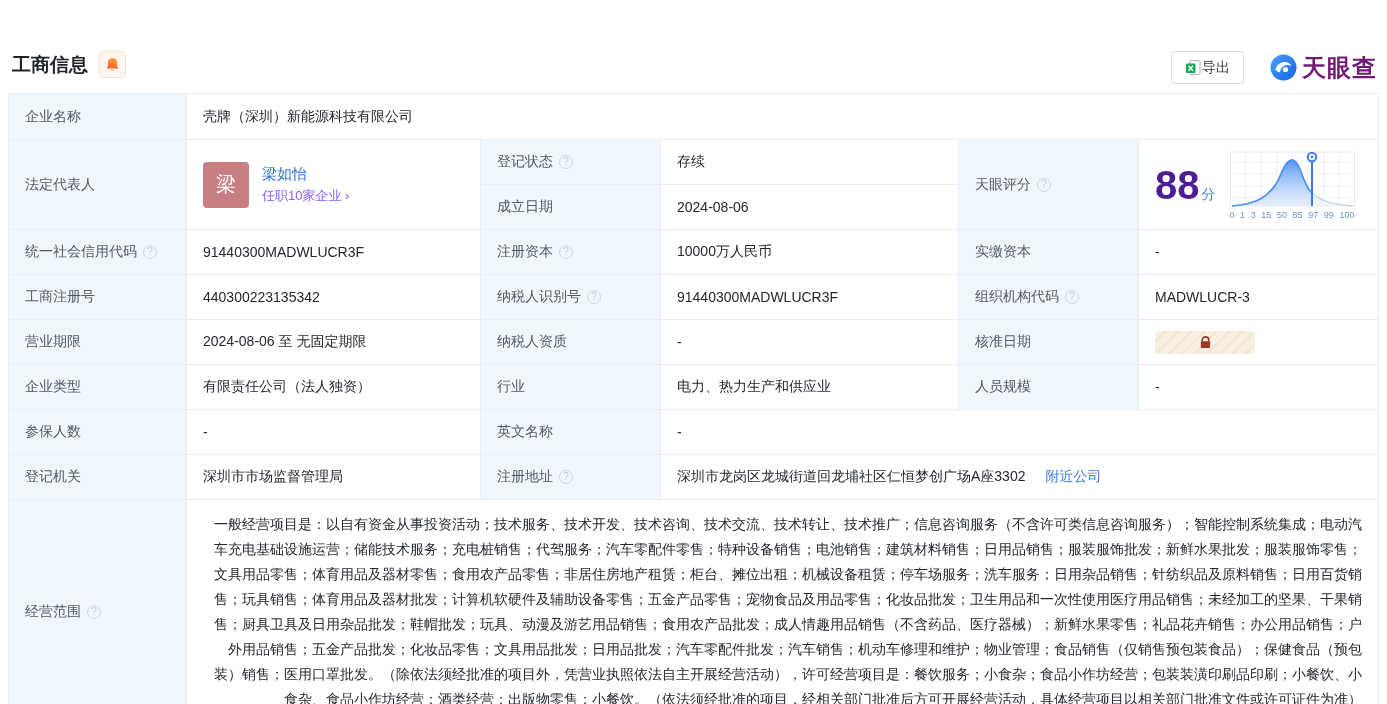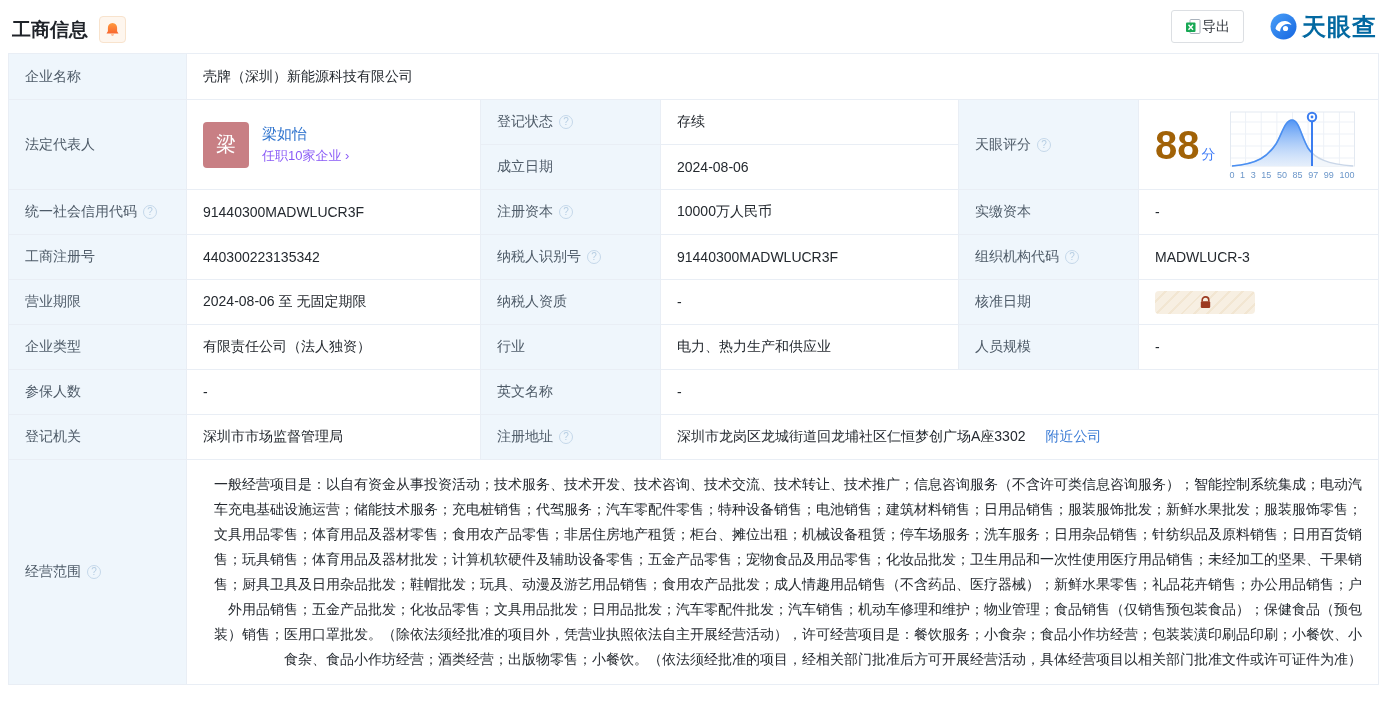--- a/index.html
+++ b/index.html
@@ -5,30 +5,30 @@
   * { margin:0; padding:0; box-sizing:border-box; }
   body {
     width:1387px; height:704px;
     background:#fff;
     font-family:"Liberation Sans","DejaVu Sans",sans-serif;
     color:#24292f;
   }
   .wrap { padding:0 8px; }
 
   
-  .page-header { display:flex; align-items:flex-end; justify-content:space-between; padding:11px 2px 10px 4px; height:53px; }
+  .page-header { display:flex; align-items:flex-start; justify-content:space-between; padding:11px 2px 10px 4px; height:53px;margin-top:40px; }
   .header-left { display:flex; align-items:center; gap:11px; }
   .page-title { font-size:19px; font-weight:bold; color:#1f2329; }
   .bell-badge { width:27px; height:27px; background:#fef6ee; border:1px solid #f8e3cd; border-radius:4px;
     display:flex; align-items:center; justify-content:center; cursor:pointer; }
   .header-right { display:flex; align-items:center; gap:26px; }
   .export-btn { display:flex; align-items:center; height:33px; padding:0 13px;
     border:1px solid #dcdfe3; border-radius:3px; background:#fff; font-size:14px; color:#33383f; cursor:pointer; }
   .brand { display:flex; align-items:center; gap:5px; cursor:pointer; }
-  .brand-text { font-size:24px; font-weight:bold; color:#0369a1; letter-spacing:1px; }
+  .brand-text { font-size:24px; font-weight:bold; color:#701a75; letter-spacing:1px; }
 
   
   table { border-collapse:collapse; width:100%; table-layout:fixed;border-radius:9px; }
   td { border:1px solid #e9eef5; font-size:14px; height:45px; vertical-align:middle; }
   td.lbl { background:#eff6fc; color:#4e5b68; padding:0 8px 0 16px; }
   td.val { background:#fff; padding:0 16px; color:#24292f; }
   .lbl-inner { display:flex; align-items:center; gap:6px; }
   .help { display:inline-flex; align-items:center; justify-content:center; width:14px; height:14px;
     border:1px solid #c5d8ea; border-radius:50%; color:#b7cee3; font-size:10px; line-height:1; cursor:pointer; flex:0 0 auto; }
   .dash { color:#24292f; }
@@ -36,21 +36,21 @@
   
   .rep { display:flex; align-items:center; gap:13px; }
   .avatar { width:46px; height:46px; border-radius:4px; background:#c87f84; color:#fff;
     display:flex; align-items:center; justify-content:center; font-size:20px; cursor:pointer; }
   .rep-name { font-size:15px; color:#3477cf; text-decoration:none; cursor:pointer; }
   .rep-jobs { font-size:13px; color:#8b5cf6; margin-top:3px; cursor:pointer; }
   .green { color:#0ba05f; }
 
   
   .score-cell { display:flex; align-items:center; gap:14px; padding:4px 0; }
-  .score-num { font-size:40px; font-weight:bold; color:#a16207; line-height:1; }
+  .score-num { font-size:40px; font-weight:bold; color:#4c1d95; line-height:1; }
   .score-unit { font-size:14px; color:#3e7bf7; margin-left:2px; }
   .score-chart { display:flex; flex-direction:column; }
   .score-ticks { display:flex; justify-content:space-between; width:125px; font-size:9px; color:#6b96c9; margin-top:2px; }
 
   
   .lock-box { width:100px; height:23px; border-radius:4px; cursor:pointer;
     background:repeating-linear-gradient(135deg,#f7efe2 0 7px,#f2e6d2 7px 9px);
     display:flex; align-items:center; justify-content:center; }
 
   

